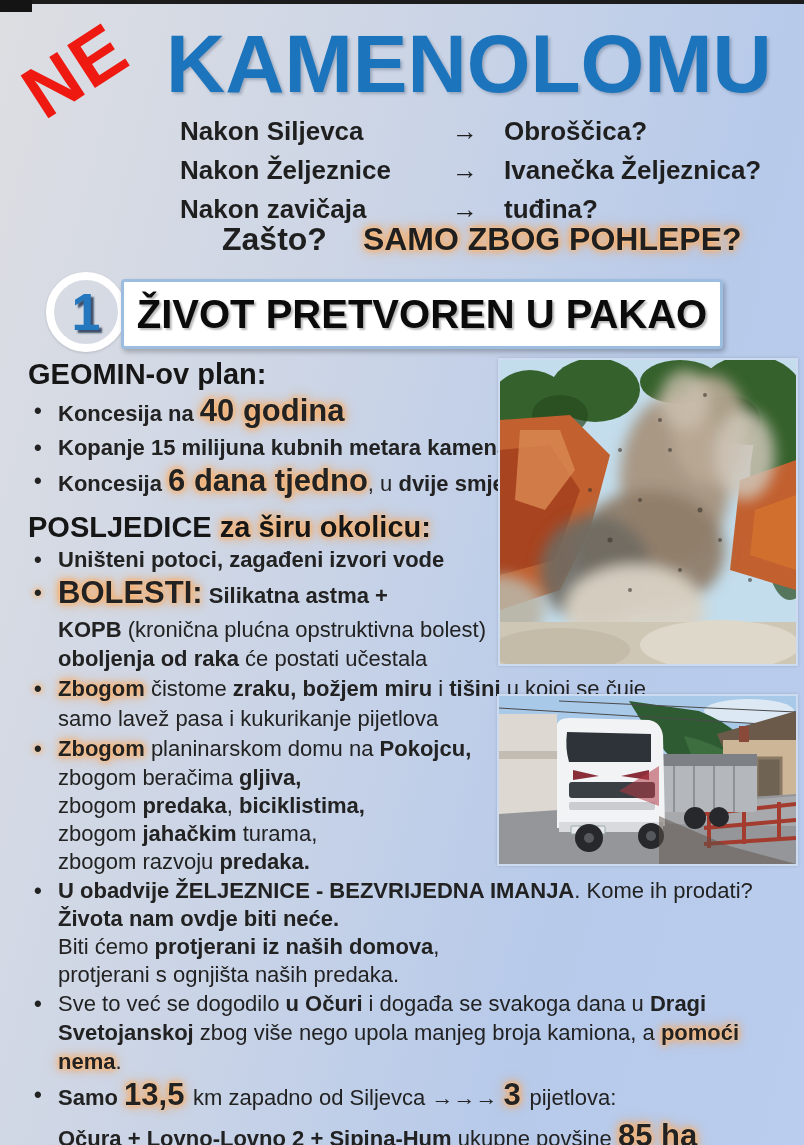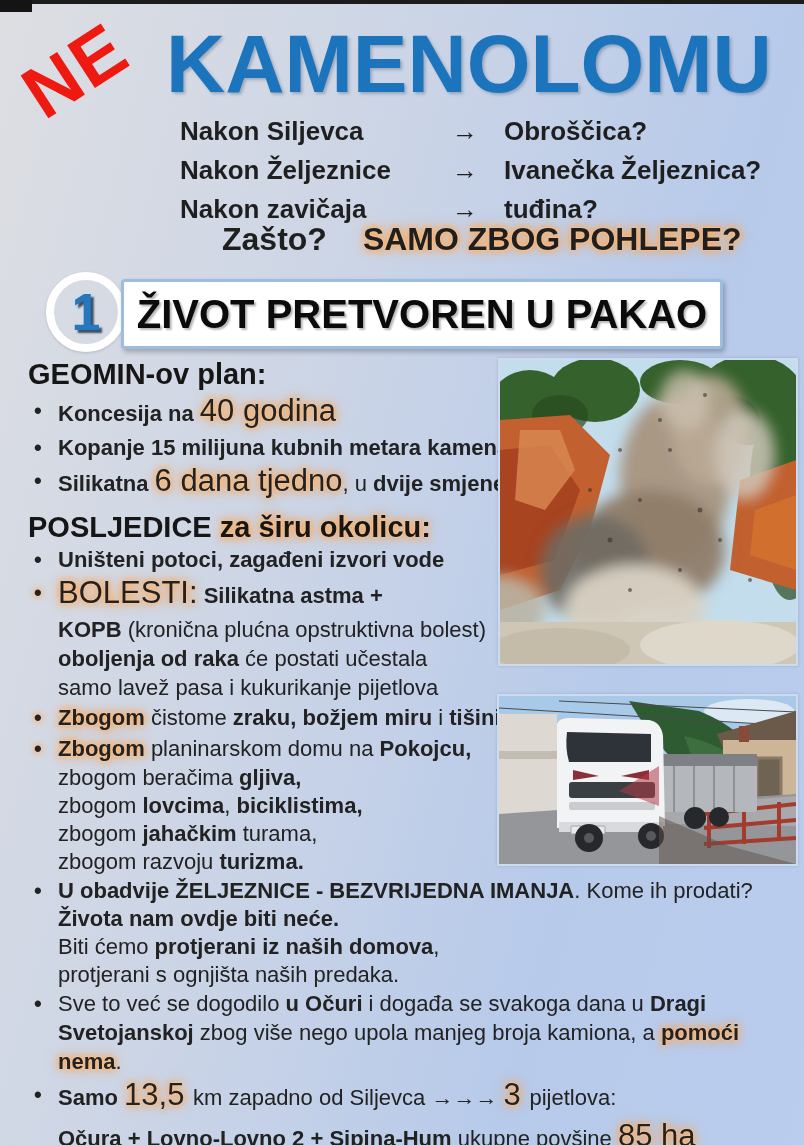--- a/index.html
+++ b/index.html
@@ -64,21 +64,21 @@
   .line.sm{line-height:28px;}
   .line.bullet::before,.line.gbullet::before{
     content:"\2022";position:absolute;left:6px;top:0;font-weight:700;
   }
   .line.gbullet::before{
     text-shadow:0 0 2px #fdd8b4,0 0 5px #f9a95e,0 0 9px #f9a95e;
   }
   .seg.r{font-weight:400;}
   .seg.b{font-weight:700;}
   .seg.g{font-weight:700;text-shadow:0 0 2px #fdd8b4,0 0 5px #f9a95e,0 0 8px #f9a95e,0 0 13px rgba(249,169,94,.75);}
-  .seg.gl{font-weight:400;font-size:31px;text-shadow:0 0 2px #fdd8b4,0 0 5px #f9a95e,0 0 9px #f9a95e,0 0 14px rgba(249,169,94,.8);}
+  .seg.gl{font-weight:700;font-size:31px;text-shadow:0 0 2px #fdd8b4,0 0 5px #f9a95e,0 0 9px #f9a95e,0 0 14px rgba(249,169,94,.8);}
   .seg.hb{font-weight:700;}
   .seg.hg{font-weight:700;text-shadow:0 0 2px #fdd8b4,0 0 5px #f9a95e,0 0 9px #f9a95e,0 0 14px rgba(249,169,94,.8);}
 
   
   .photo{position:absolute;border:2px solid #ccdbf0;box-shadow:0 0 3px rgba(0,0,0,.15);}
   .photo svg{display:block;}
   .photo-blast{left:498px;top:358px;width:296px;height:304px;}
   .photo-truck{left:497px;top:694px;width:297px;height:168px;}
 </style>
 </head>
@@ -118,34 +118,34 @@
     <span class="badge-num">1</span>
   </div>
   <div class="banner">
     <span class="banner-text">ŽIVOT PRETVOREN U PAKAO</span>
   </div>
 
   <div class="content">
     <div class="h1">GEOMIN-ov plan:</div>
     <div class="line bullet lg"><span class="seg b">Koncesija na </span><span class="seg gl">40 godina</span></div>
     <div class="line bullet"><span class="seg b">Kopanje 15 milijuna kubnih metara kamena</span></div>
-    <div class="line bullet lg"><span class="seg b">Silikatna </span><span class="seg gl">6 dana tjedno</span><span class="seg r">, u </span><span class="seg b">dvije smjene</span></div>
+    <div class="line bullet lg"><span class="seg b">Koncesija </span><span class="seg gl">6 dana tjedno</span><span class="seg r">, u </span><span class="seg b">dvije smjene</span></div>
 
     <div class="h2"><span class="seg hb">POSLJEDICE </span><span class="seg hg">za širu okolicu:</span></div>
     <div class="line bullet"><span class="seg b">Uništeni potoci, </span><span class="seg b">zagađeni izvori vode</span></div>
     <div class="line gbullet lg"><span class="seg gl">BOLESTI:</span><span class="seg b"> Silikatna astma +</span></div>
     <div class="line"><span class="seg b">KOPB </span><span class="seg r">(kronična plućna opstruktivna bolest)</span></div>
     <div class="line"><span class="seg b">oboljenja od raka </span><span class="seg r">će postati učestala</span></div>
+    <div class="line gbullet glm"><span class="seg g">Zbogom </span><span class="seg r">čistome </span><span class="seg b">zraku, </span><span class="seg b">božjem miru </span><span class="seg r">i </span><span class="seg b">tišini </span><span class="seg r">u kojoj se čuje</span></div>
     <div class="line"><span class="seg r">samo lavež pasa i kukurikanje pijetlova</span></div>
-    <div class="line gbullet glm"><span class="seg g">Zbogom </span><span class="seg r">čistome </span><span class="seg b">zraku, </span><span class="seg b">božjem miru </span><span class="seg r">i </span><span class="seg b">tišini </span><span class="seg r">u kojoj se čuje</span></div>
     <div class="line gbullet glm"><span class="seg g">Zbogom </span><span class="seg r">planinarskom domu na </span><span class="seg b">Pokojcu,</span></div>
     <div class="line sm"><span class="seg r">zbogom beračima </span><span class="seg b">gljiva,</span></div>
-    <div class="line sm"><span class="seg r">zbogom </span><span class="seg b">lovcima</span><span class="seg r">, </span><span class="seg b">biciklistima,</span></div>
+    <div class="line sm"><span class="seg r">zbogom </span><span class="seg b">predaka</span><span class="seg r">, </span><span class="seg b">biciklistima,</span></div>
     <div class="line sm"><span class="seg r">zbogom </span><span class="seg b">jahačkim </span><span class="seg r">turama,</span></div>
-    <div class="line sm"><span class="seg r">zbogom razvoju </span><span class="seg b">turizma.</span></div>
+    <div class="line sm"><span class="seg r">zbogom razvoju </span><span class="seg b">predaka.</span></div>
     <div class="line bullet"><span class="seg b">U obadvije ŽELJEZNICE - BEZVRIJEDNA IMANJA</span><span class="seg r">. Kome ih prodati?</span></div>
     <div class="line sm"><span class="seg b">Života nam ovdje biti neće.</span></div>
     <div class="line sm"><span class="seg r">Biti ćemo </span><span class="seg b">protjerani iz naših domova</span><span class="seg r">,</span></div>
     <div class="line sm"><span class="seg r">protjerani s ognjišta naših predaka.</span></div>
     <div class="line bullet"><span class="seg r">Sve to već se dogodilo </span><span class="seg b">u Očuri </span><span class="seg r">i događa se svakoga dana u </span><span class="seg b">Dragi</span></div>
     <div class="line"><span class="seg b">Svetojanskoj </span><span class="seg r">zbog više nego upola manjeg broja kamiona, a </span><span class="seg g">pomoći nema</span><span class="seg r">.</span></div>
     <div class="line bullet lg"><span class="seg b">Samo </span><span class="seg gl">13,5 </span><span class="seg r">km zapadno od Siljevca </span><span class="seg b">→→→ </span><span class="seg gl">3 </span><span class="seg r">pijetlova:</span></div>
     <div class="line lg"><span class="seg b">Očura + Lovno-Lovno 2 + Sipina-Hum </span><span class="seg r">ukupne povšine </span><span class="seg gl">85 ha</span></div>
 
   </div>

